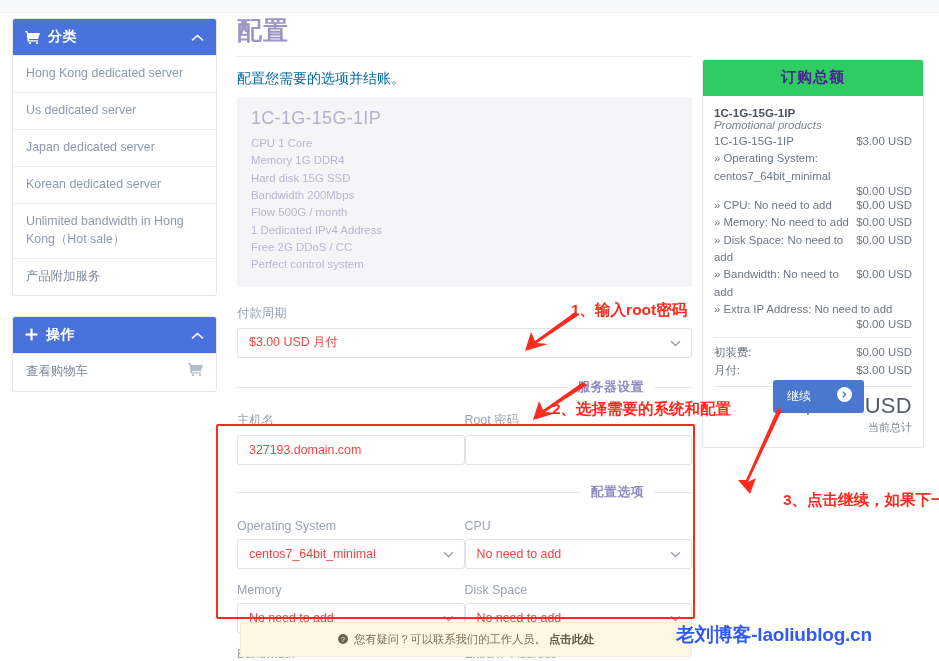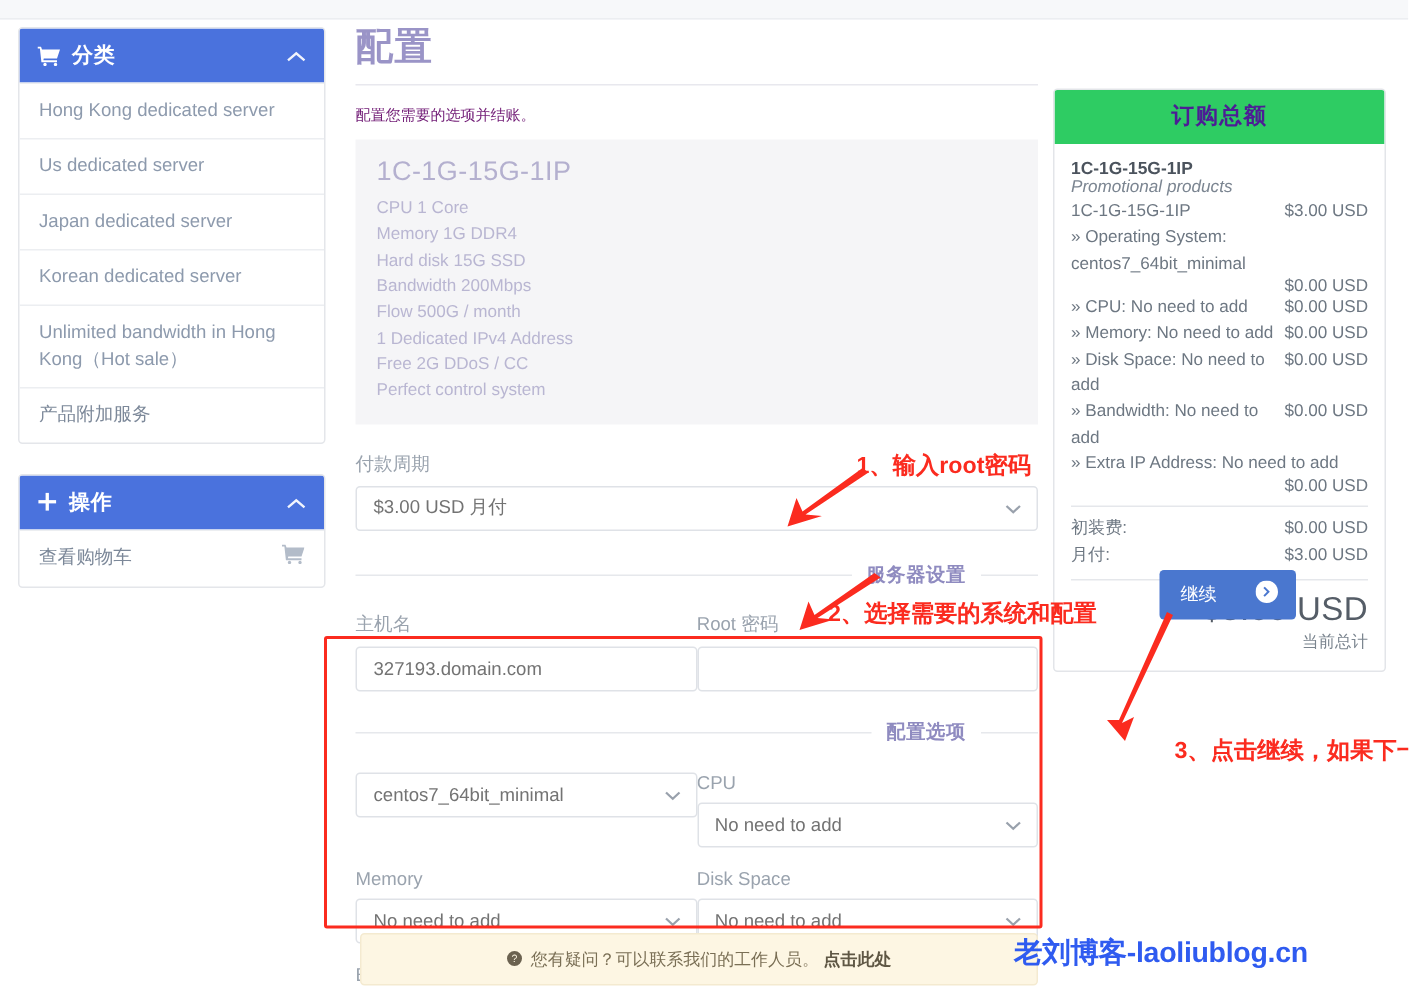--- a/index.html
+++ b/index.html
@@ -44,34 +44,34 @@
   .panel-item .cart-mini { color: #b3bcc9; }
   .panel-item.cn { color: #7c8899; }
 
   
   .main { position: absolute; left: 237px; top: 14px; width: 455px; }
   .page-title {
     font-size: 25px; color: #9a94c7; font-weight: 700;
     padding-bottom: 9px; border-bottom: 1px solid #e8e8ee; margin: 0 0 13px 0;
     letter-spacing: 1px;
   }
-  .lead { font-size: 10px; color: #701a75; margin: 0 0 9px 0; }
+  .lead { font-size: 14px; color: #0369a1; margin: 0 0 9px 0; }
   .prodbox {
     background: #f5f5f7; padding: 11px 14px 13px 14px; margin-bottom: 18px;
   }
   .prodbox h3 {
     margin: 0 0 6px 0; font-size: 18px; font-weight: 400; color: #b4b0cf;
     letter-spacing: .3px;
   }
   .prodbox .spec { font-size: 11.4px; color: #b9b6d2; line-height: 1.52; }
 
   .fld-label { font-size: 12.4px; color: #9aa3ae; margin-bottom: 6px; }
   .sel, .inp {
     width: 100%; height: 30px; border: 1px solid #dfe2e7; border-radius: 3px;
-    background: #fff; font-size: 12.4px; color: #737373;
+    background: #fff; font-size: 12.4px; color: #ef4444;
     padding: 0 26px 0 11px; display: flex; align-items: center;
     position: relative; font-family: "Liberation Sans", sans-serif;
   }
   .sel .caret {
     position: absolute; right: 10px; top: 50%; transform: translateY(-50%);
     color: #99a1ac;
   }
   .period { margin-bottom: 22px; }
 
   .divider {
@@ -279,20 +279,21 @@
     </div>
 
     <div class="divider" style="margin-top:20px;margin-bottom:18px;">
       <div class="line"></div>
       <div class="dlabel">配置选项</div>
       <div class="line short"></div>
     </div>
 
     <div class="grid2 row-gap">
       <div>
+        <div class="fld-label">Operating System</div>
         <div class="sel">
           <span>centos7_64bit_minimal</span>
           <span class="caret">
             <svg width="11" height="7" viewBox="0 0 11 7" fill="none" stroke="#99a1ac" stroke-width="1.5">
                 <path d="M1 1.3L5.5 5.5 10 1.3"></path>
               </svg>
           </span>
         </div>
       </div>
       <div>

